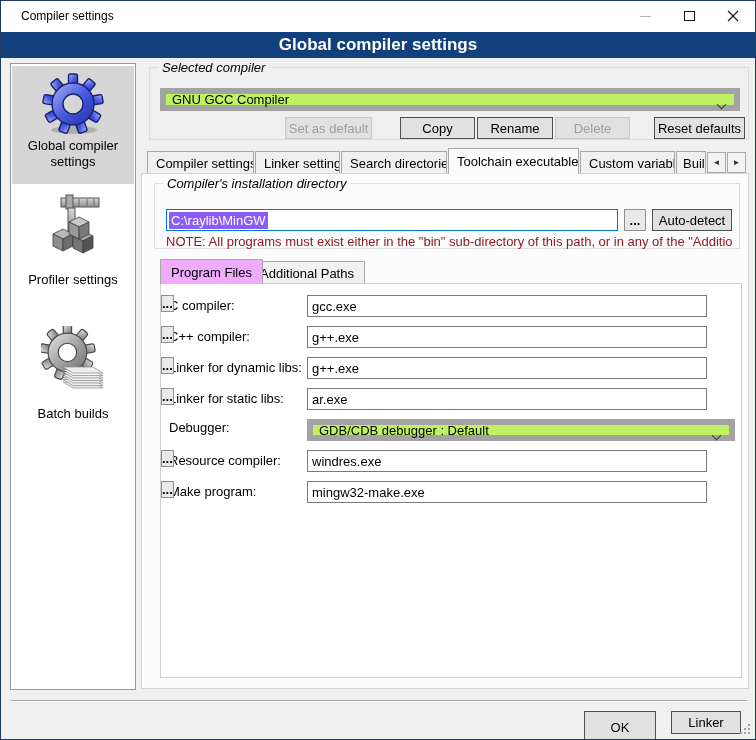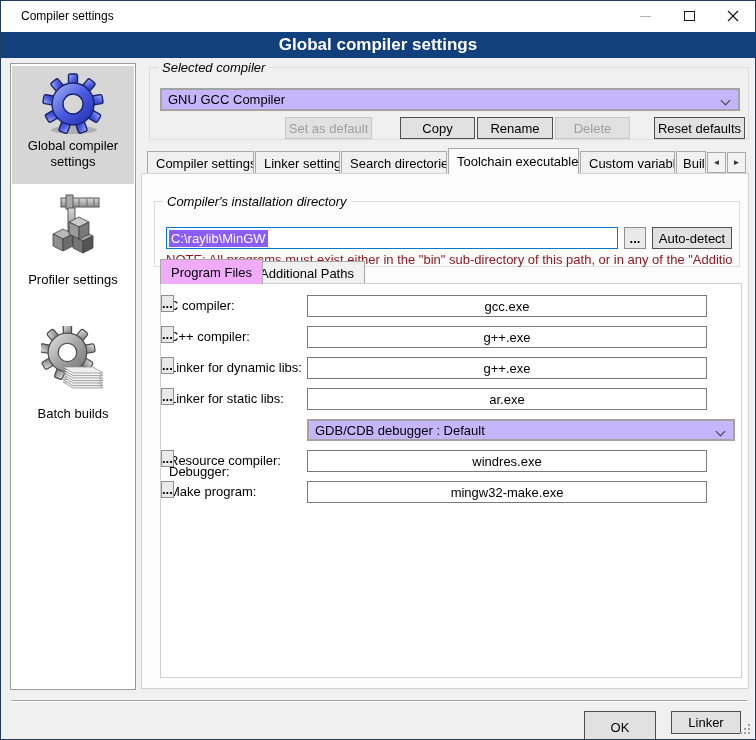--- a/index.html
+++ b/index.html
@@ -28,21 +28,21 @@
   .side-item{left:1px;width:122px;text-align:center;}
   .side-item.selected{background:#d6d6d6;}
   .side-icon{display:block;margin:0 auto;}
   .side-label{display:block;line-height:16px;padding:2px 2px 6px;}
 
   
   .groupbox{border:1px solid #dcdcdc;}
   .group-label{position:absolute;top:-8px;left:8px;padding:0 4px;line-height:15px;font-style:italic;}
 
   
-  .combo{background:#c4b5fd;border:2px solid #a3a3a3;display:flex;align-items:center;
+  .combo{background:#bef264;border:6px solid #a3a3a3;display:flex;align-items:center;
     padding:0 24px 0 6px;position:absolute;}
   .combo .chev{position:absolute;right:9px;top:7px;width:7px;height:7px;
     border-right:1.4px solid #3c3c3c;border-bottom:1.4px solid #3c3c3c;transform:rotate(45deg);}
 
   
   .btn{background:#e1e1e1;border:1px solid #4f4f4f;display:flex;align-items:center;
     justify-content:center;position:absolute;font-size:13px;cursor:default;}
   .btn.disabled{border-color:#c6c6c6;color:#9f9f9f;}
   .btn.dots{border-color:#8f8f8f;background:#e9e9e9;font-weight:bold;}
 
@@ -69,21 +69,21 @@
   
   .subtab{position:absolute;background:#f1f1f1;border:1px solid #a9a9a9;border-bottom:none;
     display:flex;align-items:center;padding:0 10px;white-space:nowrap;z-index:1;}
   .subtab.active{background:#f0abfc;z-index:3;}
   .innerpanel{left:158px;top:281px;width:582px;height:395px;background:#ffffff;
     border:1px solid #d0d0d0;z-index:2;}
 
   .field-label{position:absolute;left:8px;white-space:nowrap;}
   .field-input{position:absolute;left:146px;width:400px;height:22px;background:#fff;
     border:1px solid #7a7a7a;font-family:"Liberation Sans",sans-serif;font-size:13px;
-    padding:0 4px;color:#000;text-align:center;}
+    padding:0 4px;color:#000;}
   .field-combo{left:146px;width:428px;height:22px;}
 
   
   .sep{left:10px;top:699px;width:736px;height:0;border-top:1px solid #a5a5a5;border-bottom:1px solid #ffffff;}
   .grip{right:3px;bottom:3px;}
 </style>
 </head>
 <body>
 
 <div class="window">
@@ -225,21 +225,21 @@
   <div class="tab" style="left:675px;width:30px;padding:0 0 0 6px;">Build options</div>
   <div class="tab-arrow" style="left:706px;">
       <span>◄</span>
     </div>
   <div class="tab-arrow" style="left:726px;">
       <span>►</span>
     </div>
 
   <div class="abs page">
 
-    <div class="abs groupbox" style="left:12px;top:27px;width:586px;height:66px;">
+    <div class="abs groupbox" style="left:12px;top:9px;width:586px;height:66px;">
       <span class="group-label" style="background:#fcfcfc;">Compiler's installation directory</span>
       <div class="pathbox abs" style="left:11px;top:25px;width:452px;height:22px;">
         <span class="sel">C:\raylib\MinGW</span>
       </div>
       <div class="btn dots" style="left:469px;top:25px;width:22px;height:22px;">...</div>
       <div class="btn" style="left:497px;top:25px;width:80px;height:22px;">Auto-detect</div>
       <div class="note abs" style="left:11px;top:50px;width:566px;">NOTE: All programs must exist either in the "bin" sub-directory of this path, or in any of the "Additional</div>
     </div>
 
     <div class="subtab active" style="left:18px;top:85px;height:25px;">Program Files</div>
@@ -264,21 +264,21 @@
       <div class="btn dots" style="top:73px;">
           <span>...</span>
         </div>
 
       <span class="field-label" style="top:107px;">Linker for static libs:</span>
       <input class="field-input" style="top: 104px;" value="ar.exe">
       <div class="btn dots" style="top:104px;">
           <span>...</span>
         </div>
 
-      <span class="field-label" style="top:136px;margin-top:44px;">Debugger:</span>
+      <span class="field-label" style="top:136px;">Debugger:</span>
       <div class="combo field-combo" style="top:135px;">
         <span>GDB/CDB debugger : Default</span>
         <span class="chev"></span>
       </div>
 
       <span class="field-label" style="top:169px;">Resource compiler:</span>
       <input class="field-input" style="top: 166px;" value="windres.exe">
       <div class="btn dots" style="top:166px;">
           <span>...</span>
         </div>

